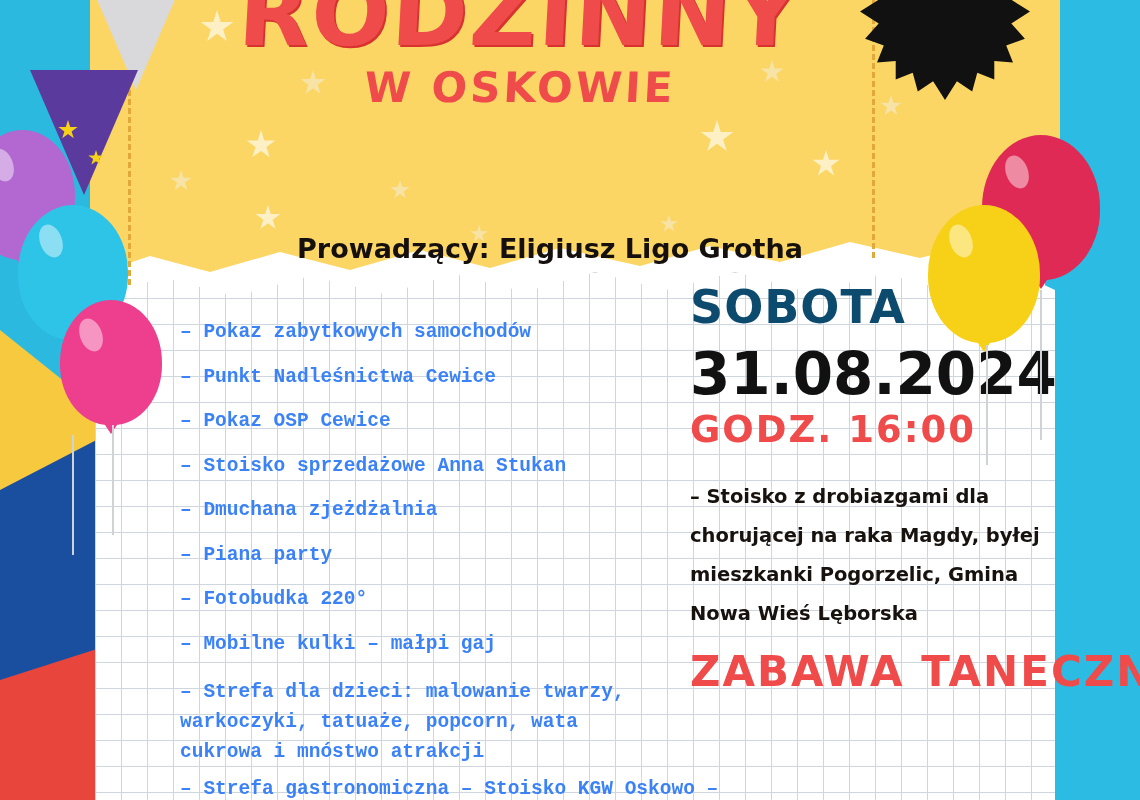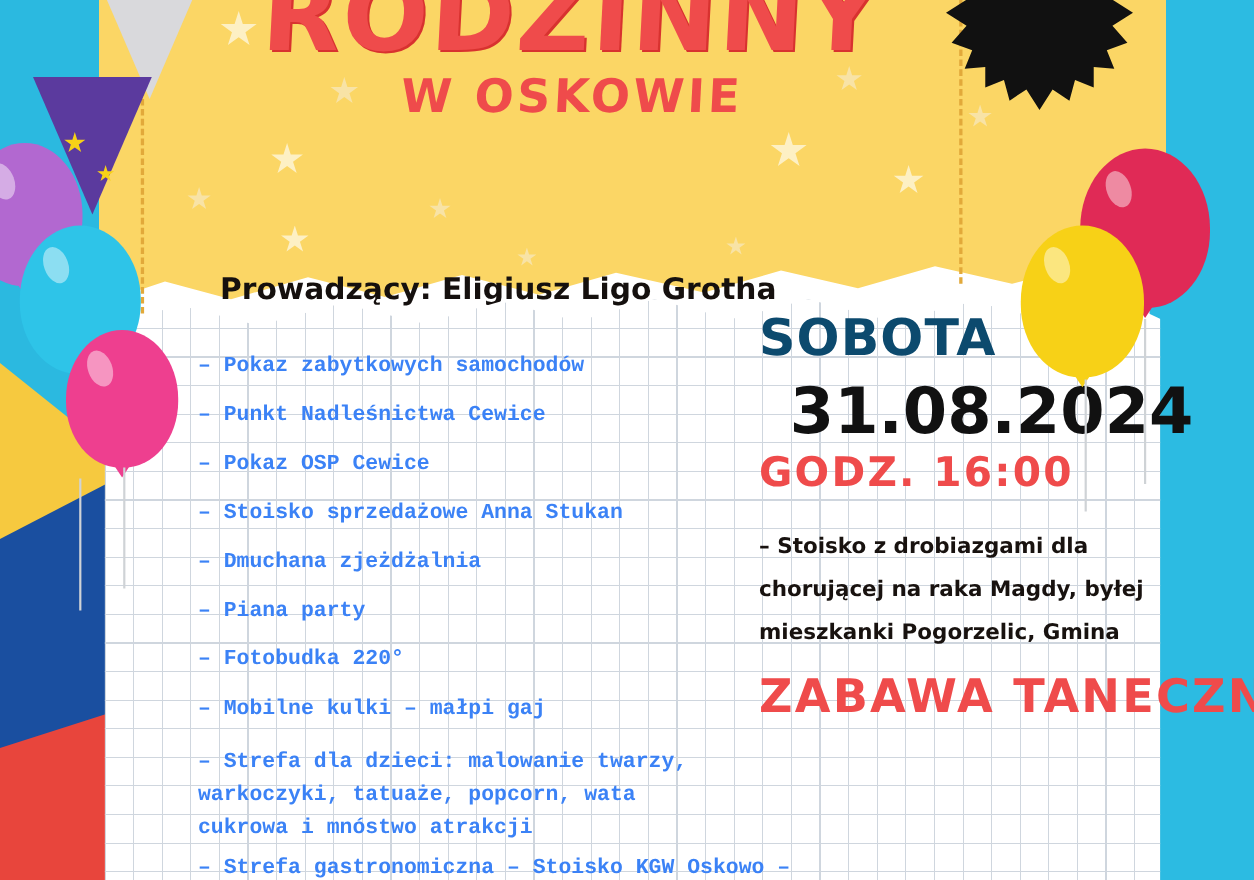--- a/index.html
+++ b/index.html
@@ -103,22 +103,22 @@
   .title-sub {
     font-family: "DejaVu Sans", sans-serif;
     font-weight: 900;
     font-size: 42px;
     letter-spacing: 3px;
     color: #ef4b4b;
     margin-top: 6px;
     transform: skewX(-3deg);
   }
   .host {
-    position: absolute; left: 200px; top: 248px;
-    width: 700px; 
+    position: absolute; left: 200px; top: 233px;
+    width: 700px; text-align: center;
     font-family: "DejaVu Sans", sans-serif;
     font-weight: 700; font-size: 27px;
     color: #15100e;
   }
 
   
   .badge {
     position: absolute; right: 110px; top: -70px;
     width: 170px; height: 170px;
     background: #111;
@@ -170,21 +170,20 @@
     font-family: "DejaVu Sans", sans-serif;
     font-weight: 900; font-size: 46px;
     color: #0c4a6e; letter-spacing: 1px;
     text-align: left;
   }
   .date {
     font-family: "DejaVu Sans", sans-serif;
     font-weight: 900; font-size: 58px;
     color: #111; letter-spacing: 0px;
     margin-top: 6px;
-    margin-left: 28px;
   }
   .godz {
     font-family: "DejaVu Sans", sans-serif;
     font-weight: 900; font-size: 37px;
     color: #ef4b4b; letter-spacing: 2px;
   }
   .note {
     margin-top: 26px;
     font-family: "DejaVu Sans", sans-serif;
     font-weight: 700; font-size: 19.5px;
@@ -304,20 +303,21 @@
   </ul>
 
   <div class="rcol">
     <div class="sobota">SOBOTA</div>
     <div class="date">31.08.2024</div>
     <div class="godz">GODZ. 16:00</div>
     <div class="note">
       <div>– Stoisko z drobiazgami dla</div>
       <div>chorującej na raka Magdy, byłej</div>
       <div>mieszkanki Pogorzelic, Gmina</div>
+      <div>Nowa Wieś Lęborska</div>
     </div>
     <div class="zabawa">ZABAWA TANECZNA</div>
   </div>
 
   <div class="balloon b-purple">
       <div class="shine"></div>
     </div>
   <div class="balloon b-cyan">
       <div class="shine"></div>
     </div>

